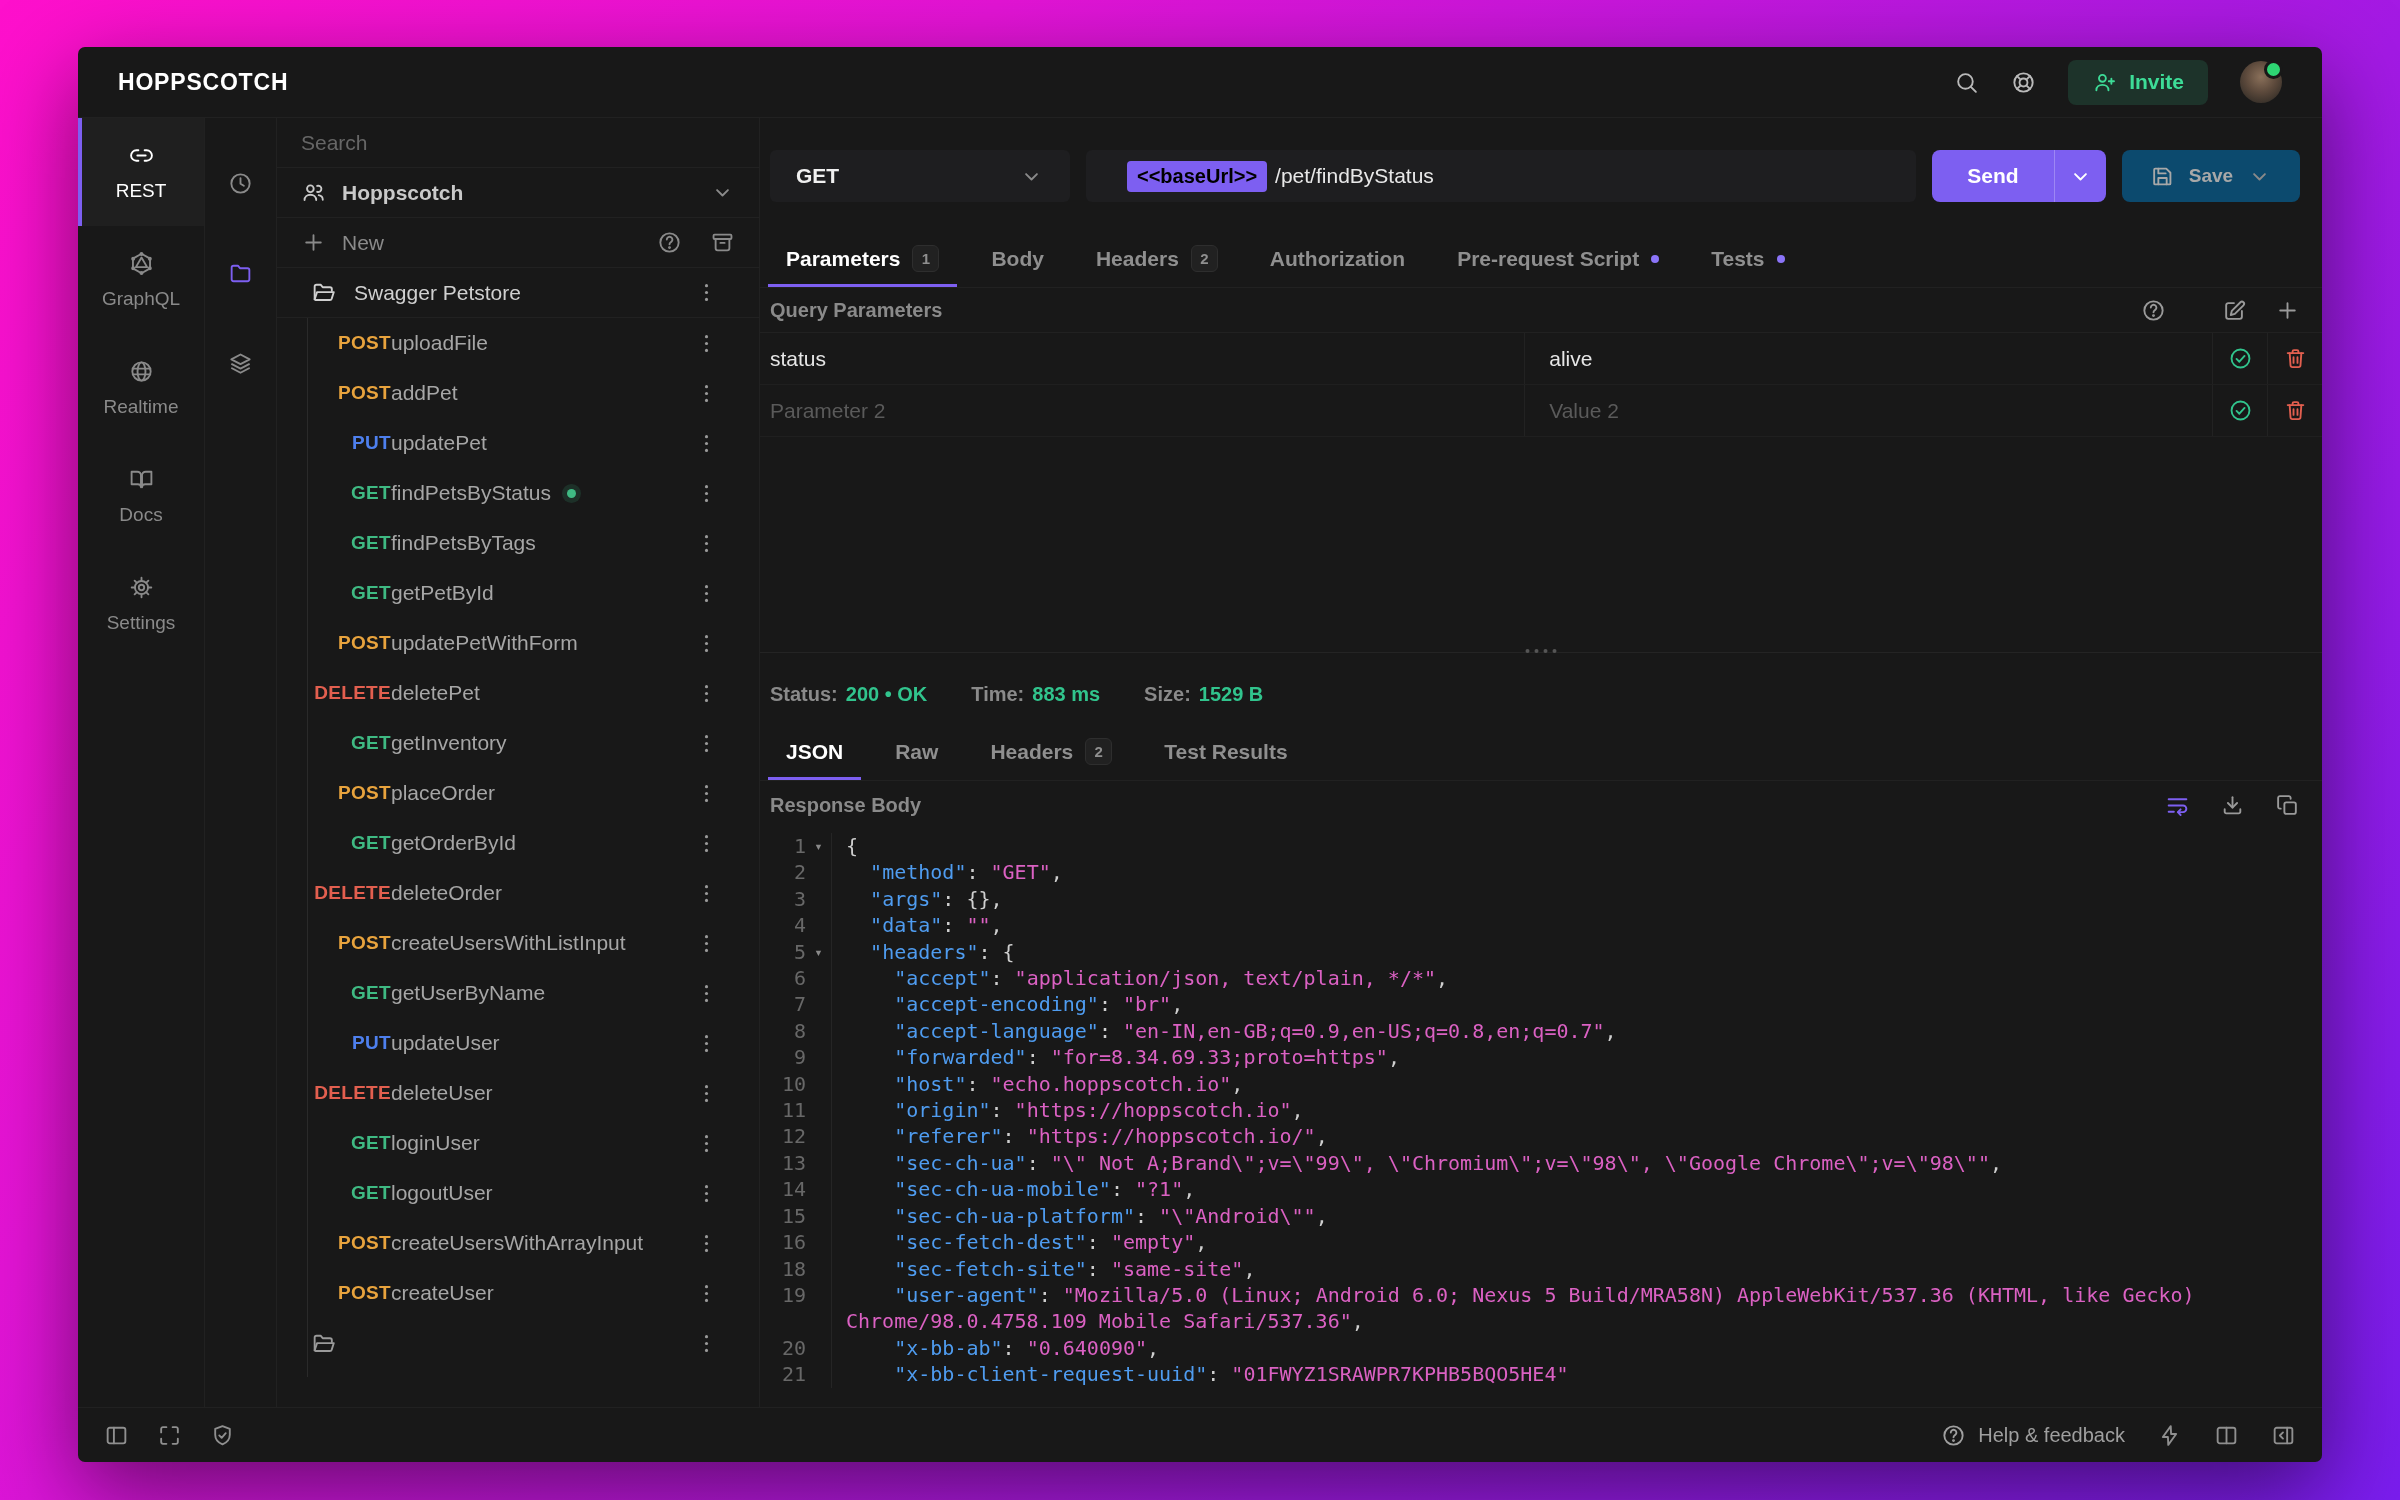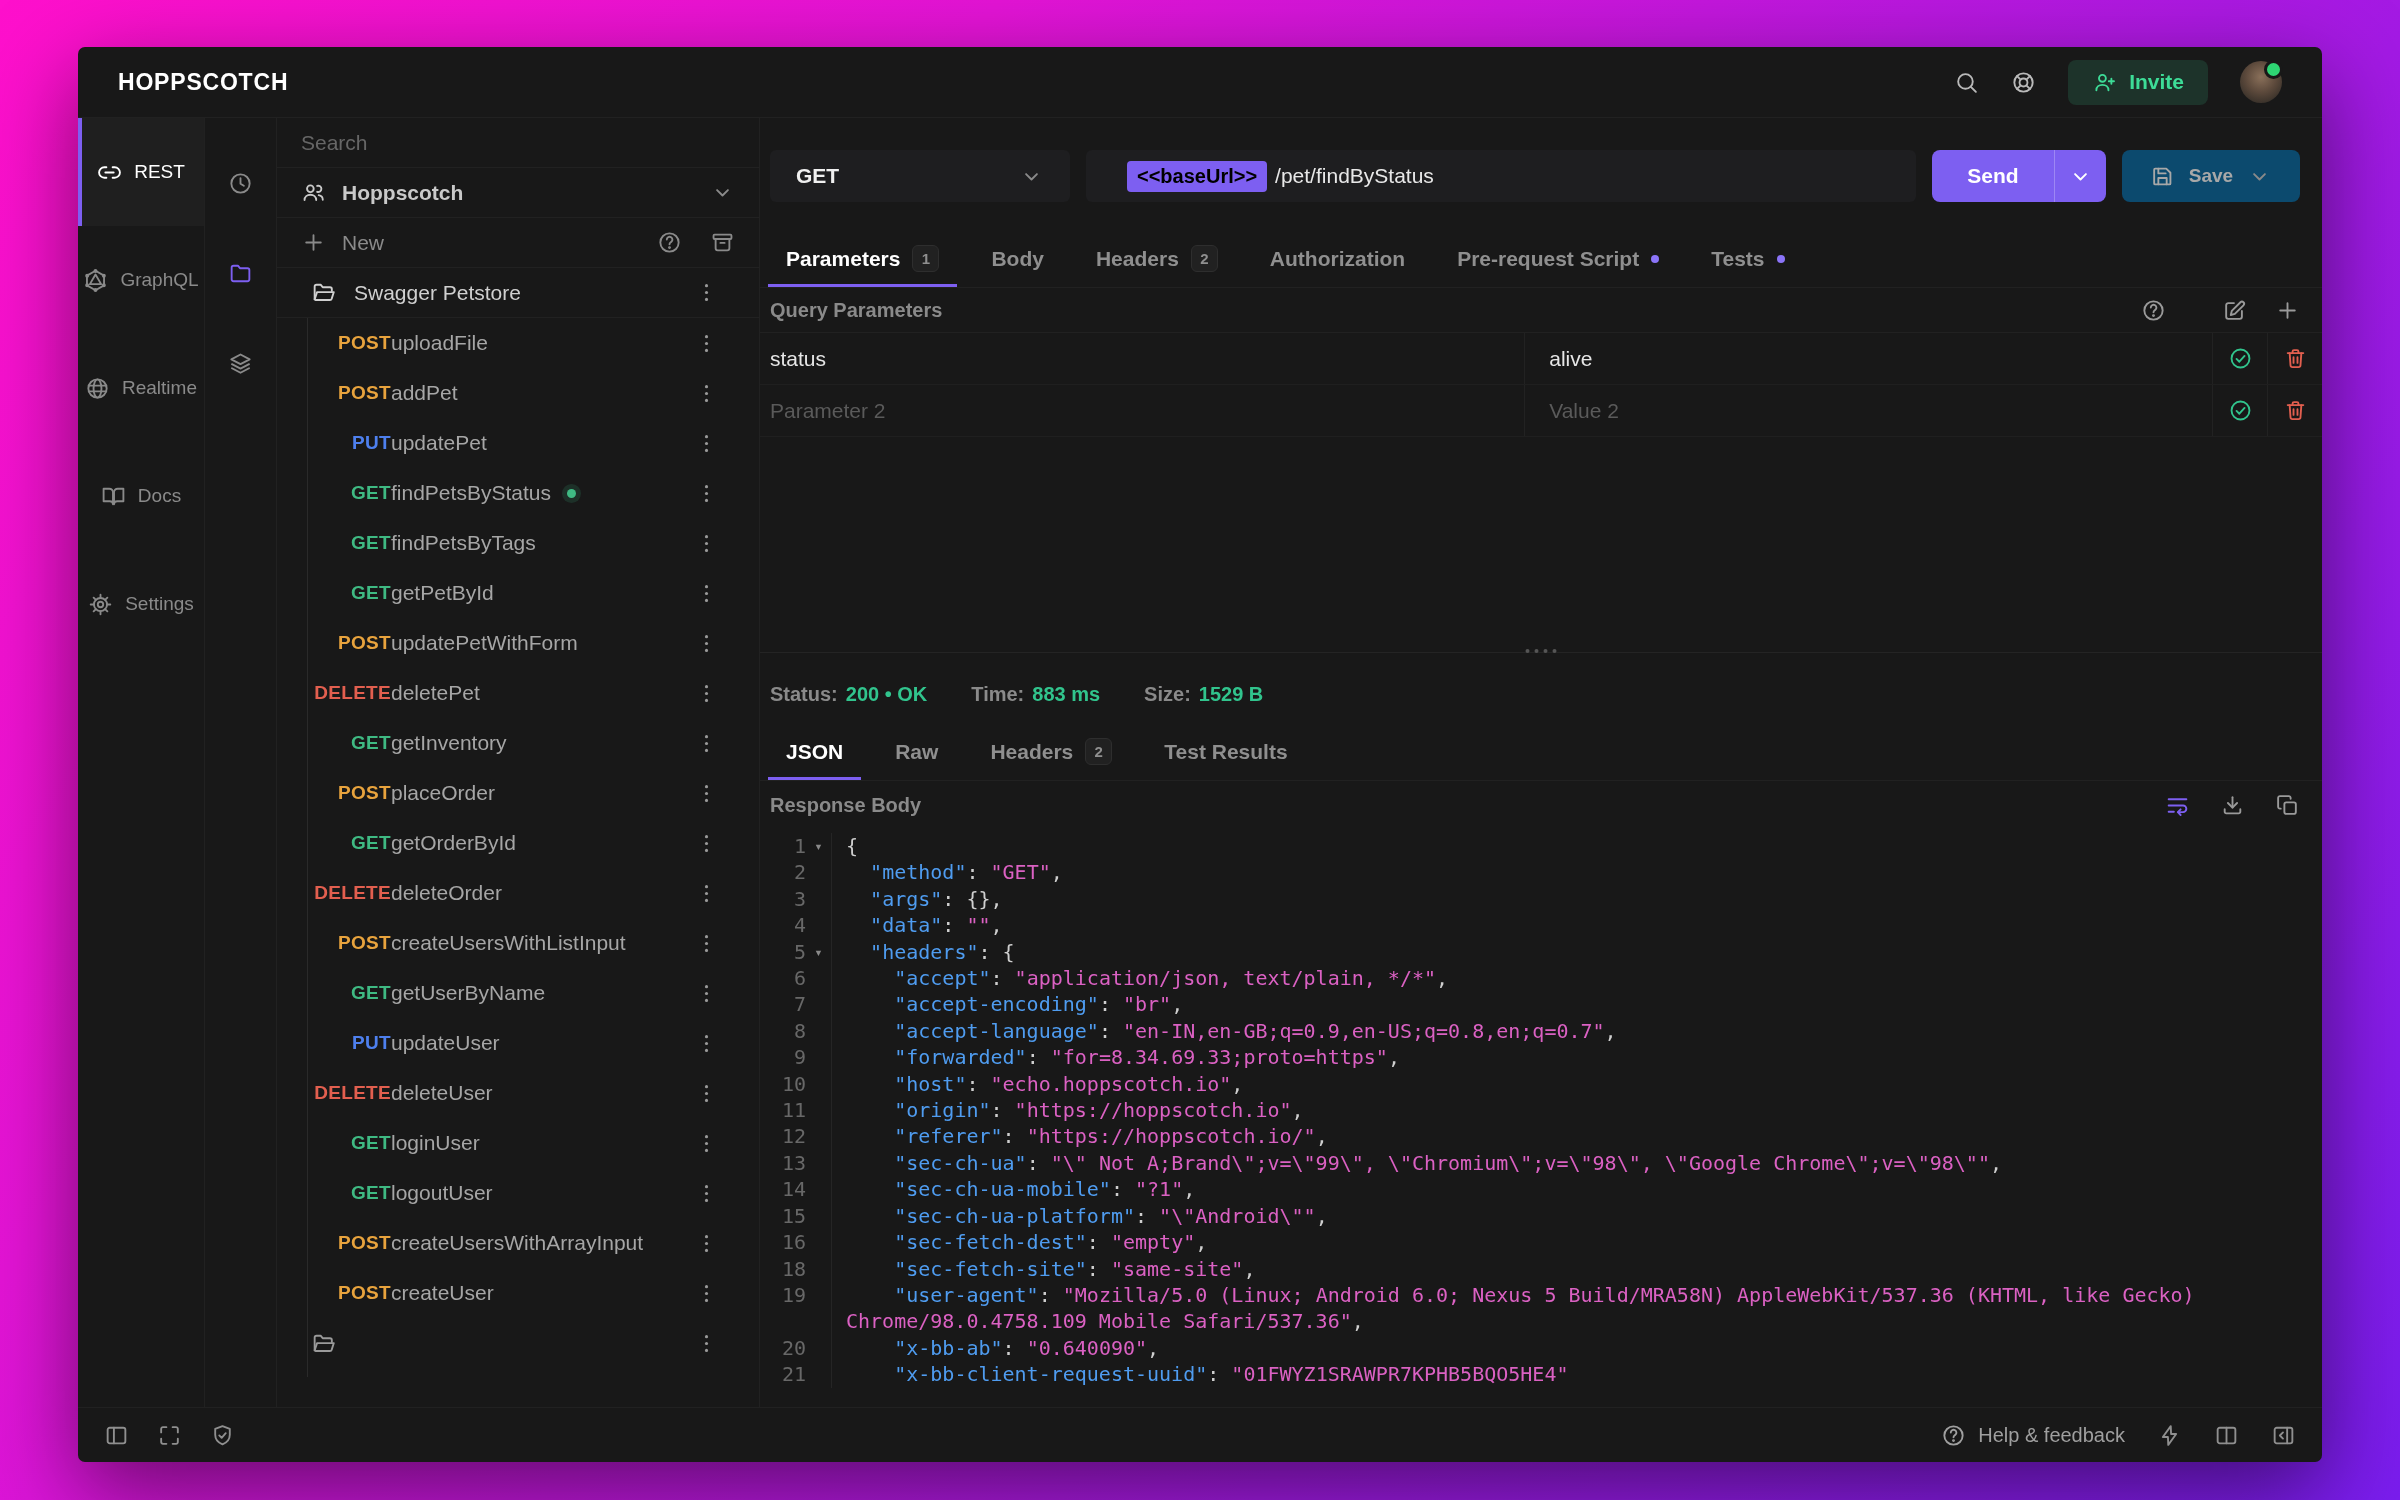--- a/index.html
+++ b/index.html
@@ -27,21 +27,21 @@
     font-size:21px; font-weight:600; padding:10px 24px; border-radius:8px; cursor:pointer; }
   .avatar { position:relative; width:42px; height:42px; border-radius:50%;
     background:radial-gradient(circle at 50% 38%, #8a705a 0%, #5d4a3c 45%, #23221f 100%); }
   .avatar::after { content:""; position:absolute; right:-1px; top:-1px; width:13px; height:13px;
     border-radius:50%; background:#2ed573; border:3px solid #181818; }
 
   
   .content { flex:1; display:flex; min-height:0; }
 
   .leftnav { width:127px; flex:0 0 127px; border-right:1px solid #212121; display:flex; flex-direction:column; }
-  .navitem { height:108px; display:flex; flex-direction:row; align-items:center; justify-content:center;
+  .navitem { height:108px; display:flex; flex-direction:column; align-items:center; justify-content:center;
     gap:12px; color:#8a8a8a; cursor:pointer; }
   .navitem .navlabel { font-size:19px; }
   .navitem.active { background:#1f1f1f; color:#fff; box-shadow:inset 4px 0 0 var(--accent); }
 
   .mininav { width:72px; flex:0 0 72px; border-right:1px solid #212121; display:flex; flex-direction:column;
     align-items:center; padding-top:20px; }
   .mini-item { height:90px; display:flex; align-items:center; justify-content:center; color:#8a8a8a; cursor:pointer; }
   .mini-item.active { color:var(--accent); }
 
   

